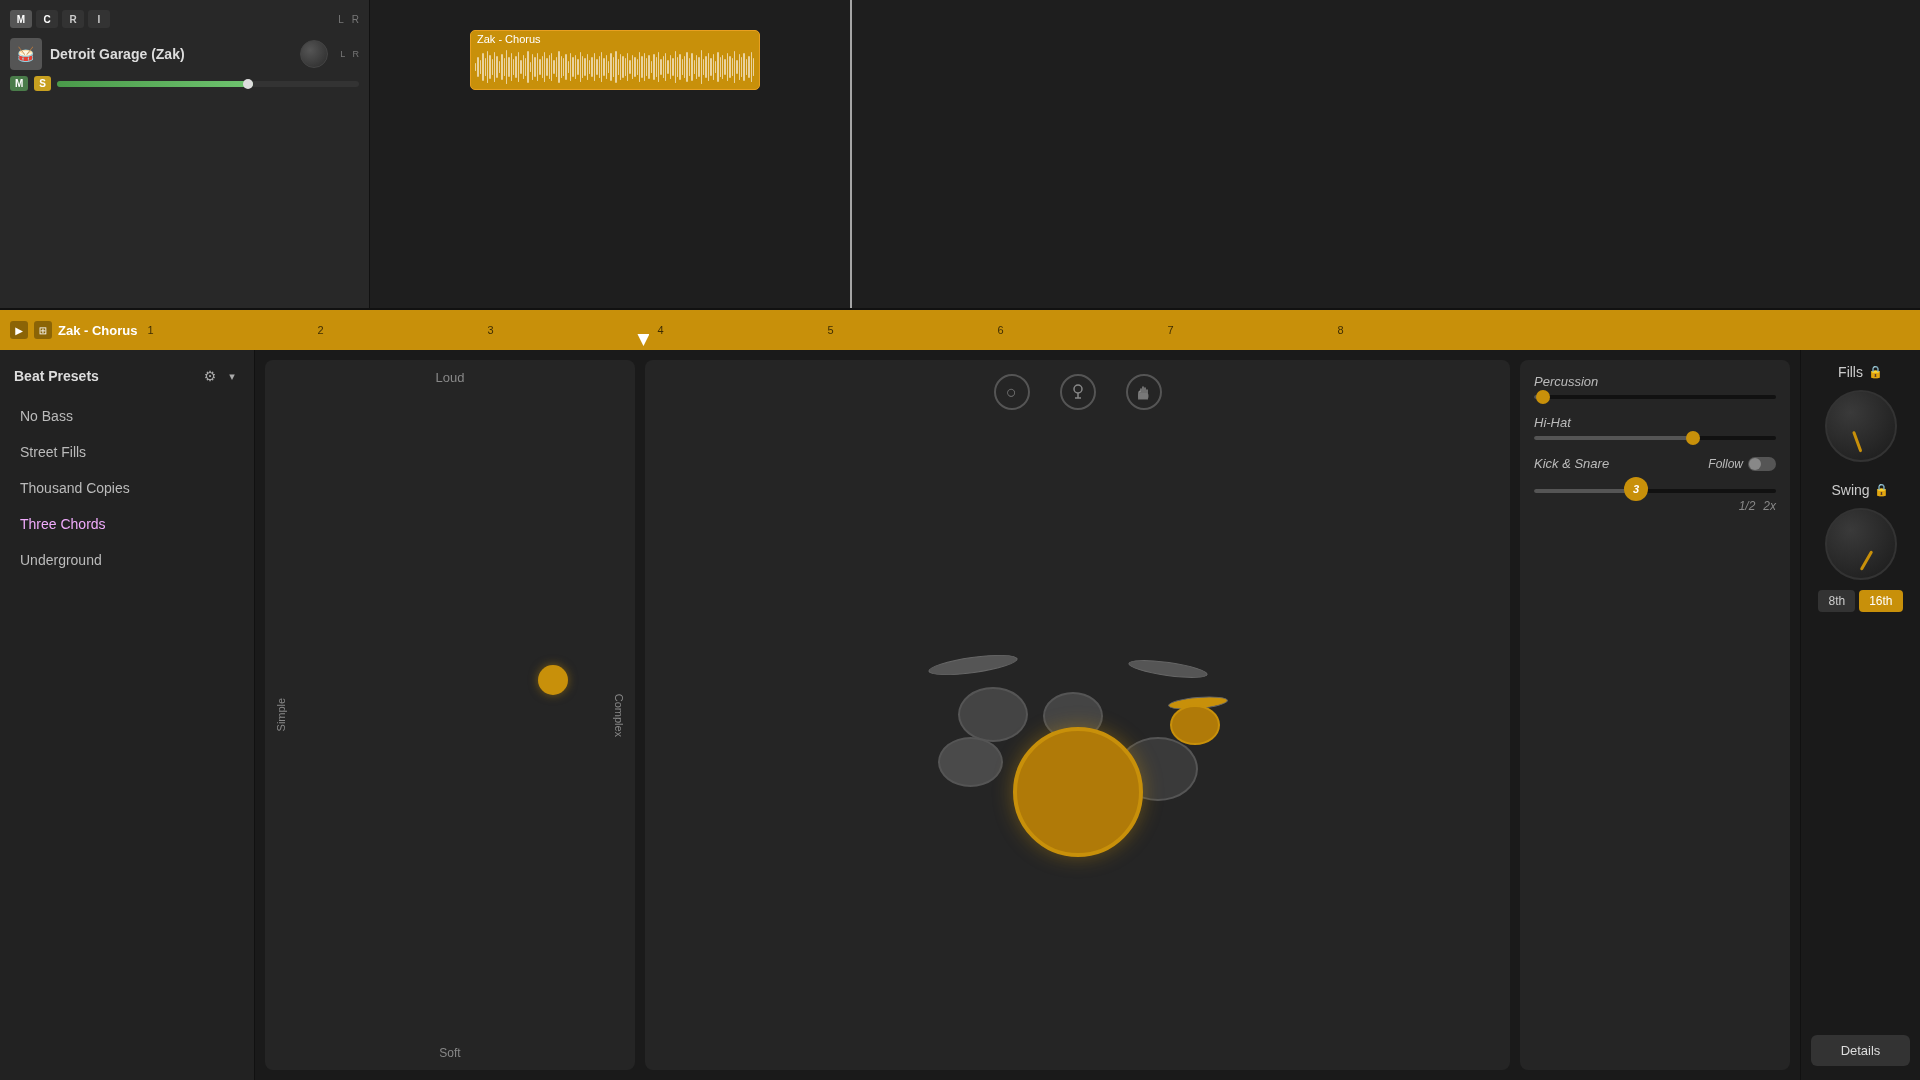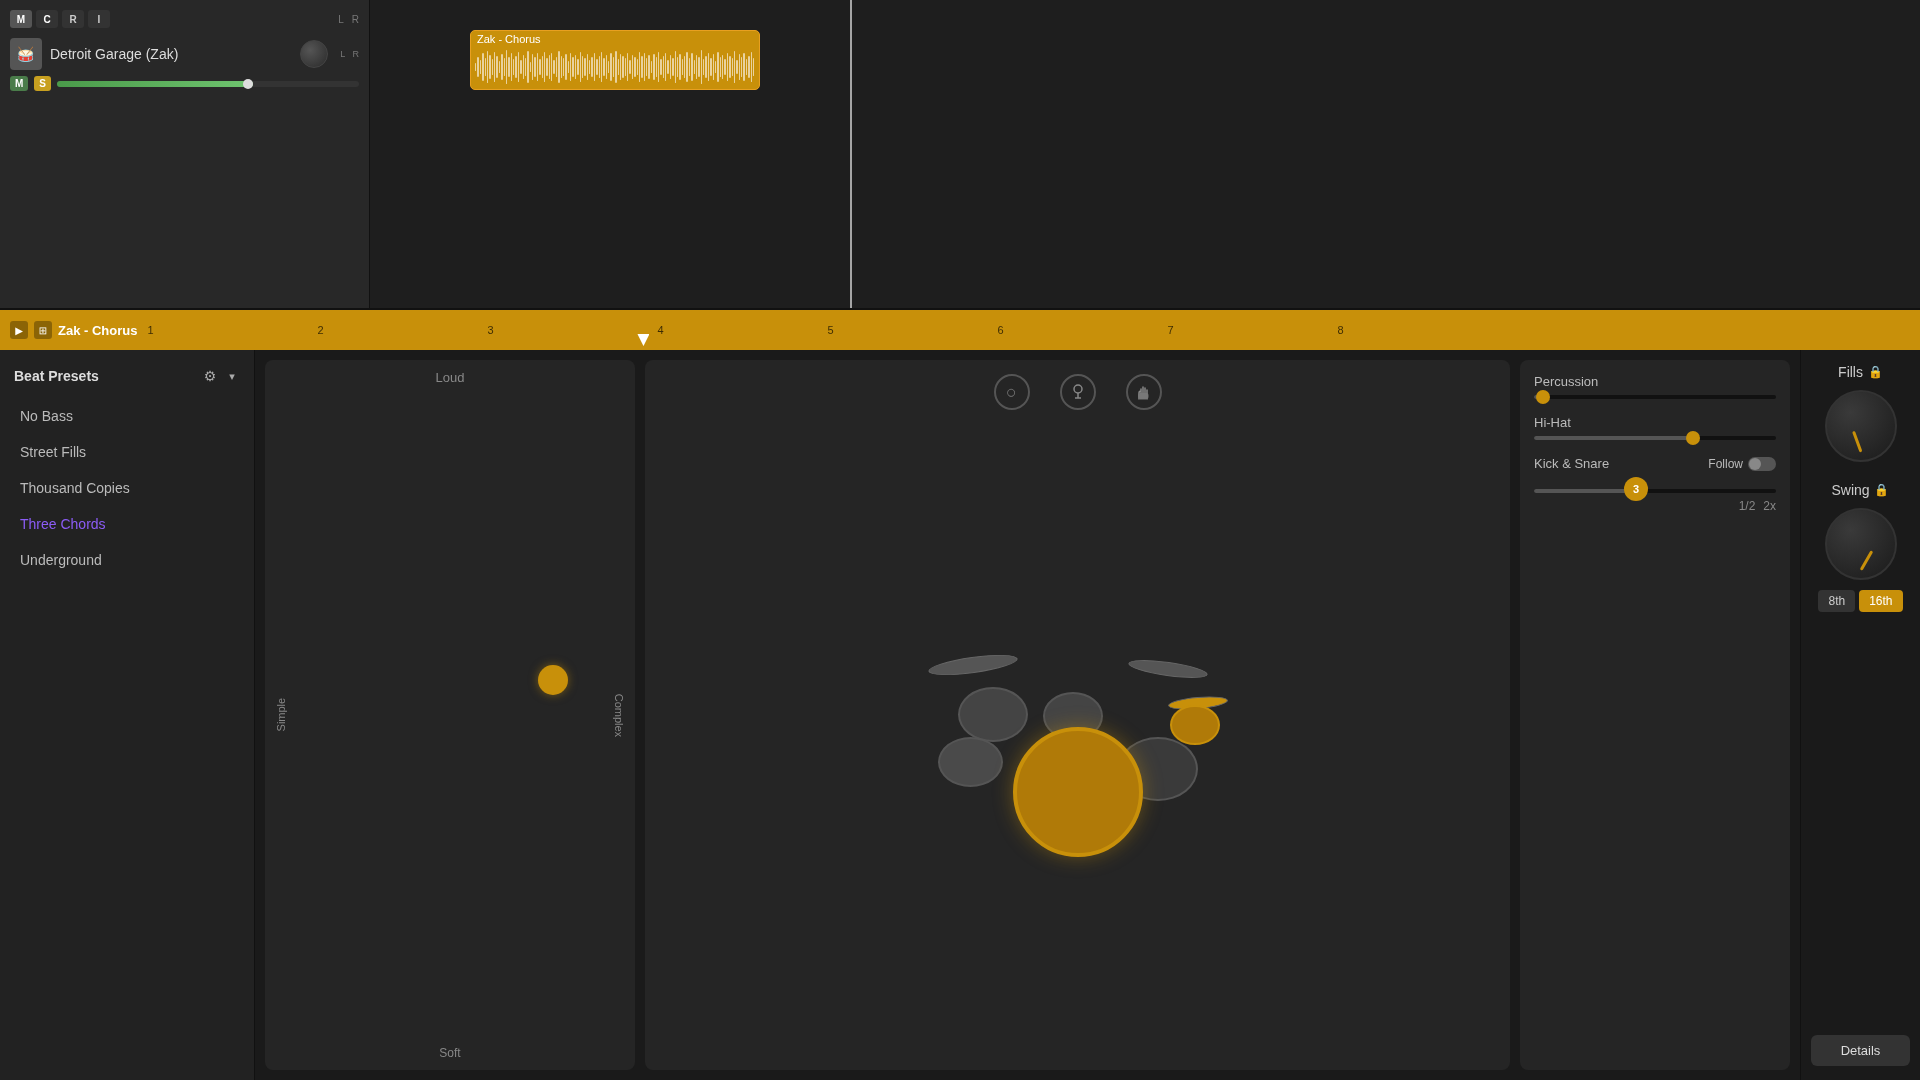--- a/index.html
+++ b/index.html
@@ -63,21 +63,21 @@
       background: #555;
       border-radius: 4px;
       display: flex; align-items: center; justify-content: center;
       font-size: 14px;
       color: #fff;
     }
 
     .track-name {
       color: #ddd;
       font-size: 14px;
-      font-weight: 400;
+      font-weight: 700;
     }
 
     .knob-small {
       width: 28px;
       height: 28px;
       border-radius: 50%;
       background: radial-gradient(circle at 35% 35%, #555, #2a2a2a);
       border: 1px solid #444;
       position: relative;
       margin-left: auto;
@@ -300,21 +300,21 @@
     .sidebar-item {
       padding: 10px 14px;
       font-size: 14px;
       color: #bbb;
       cursor: pointer;
       border-radius: 4px;
       margin: 0 6px;
     }
 
     .sidebar-item.active {
-      color: #8b5cf6;
+      color: #f0abfc;
     }
 
     
     .center-area {
       flex: 1;
       display: flex;
       gap: 0;
       padding: 10px;
       gap: 10px;
     }
@@ -529,20 +529,21 @@
 
     
     .controls-panel {
       width: 270px;
       background: #252525;
       border-radius: 8px;
       padding: 14px;
       display: flex;
       flex-direction: column;
       gap: 16px;
+      font-style: italic;
     }
 
     .control-row {
       display: flex;
       flex-direction: column;
       gap: 6px;
     }
 
     .control-label {
       font-size: 13px;

